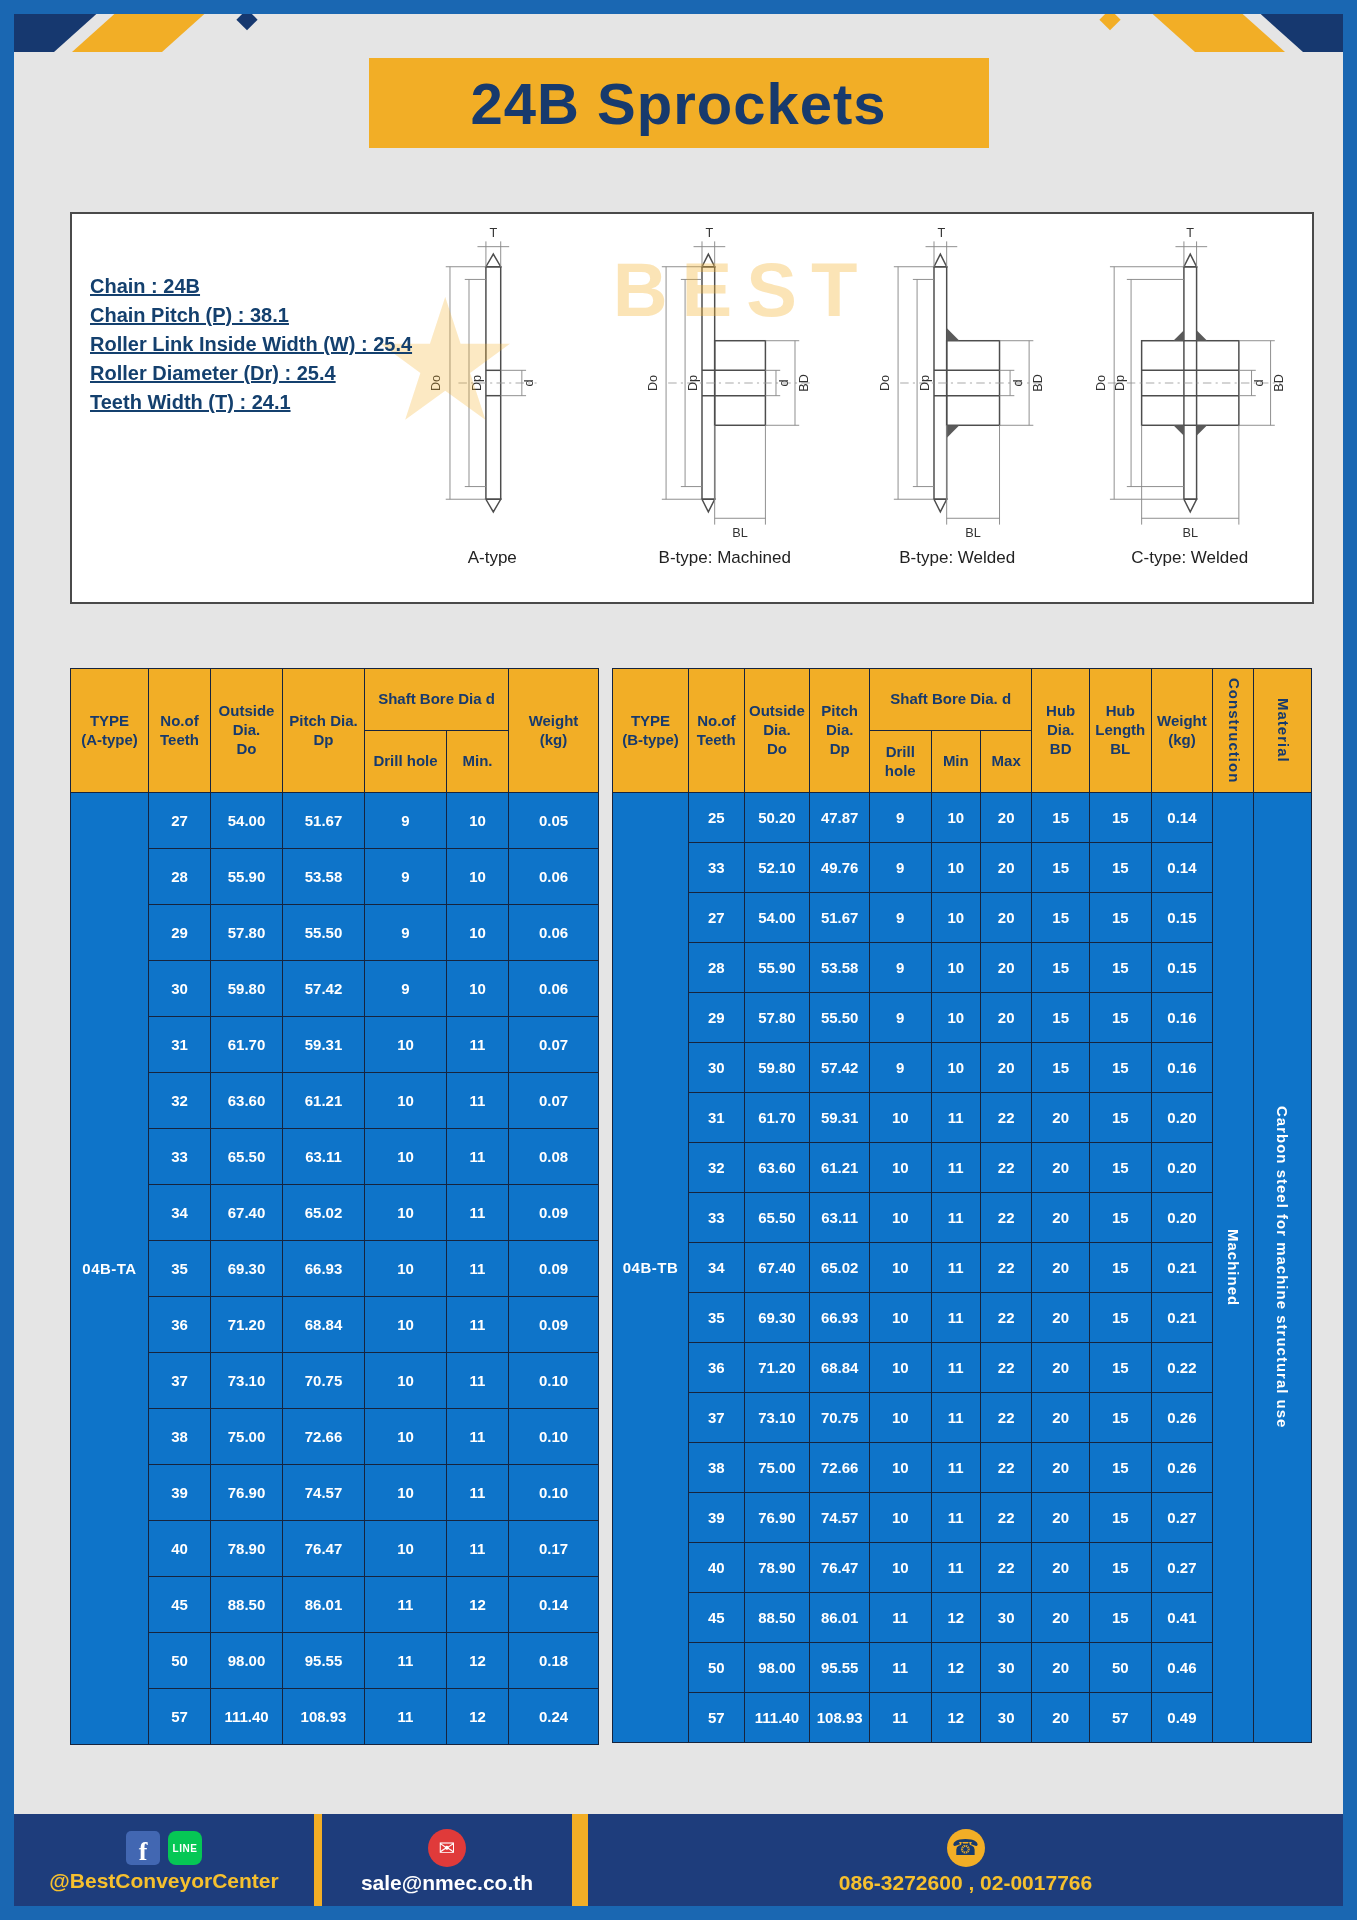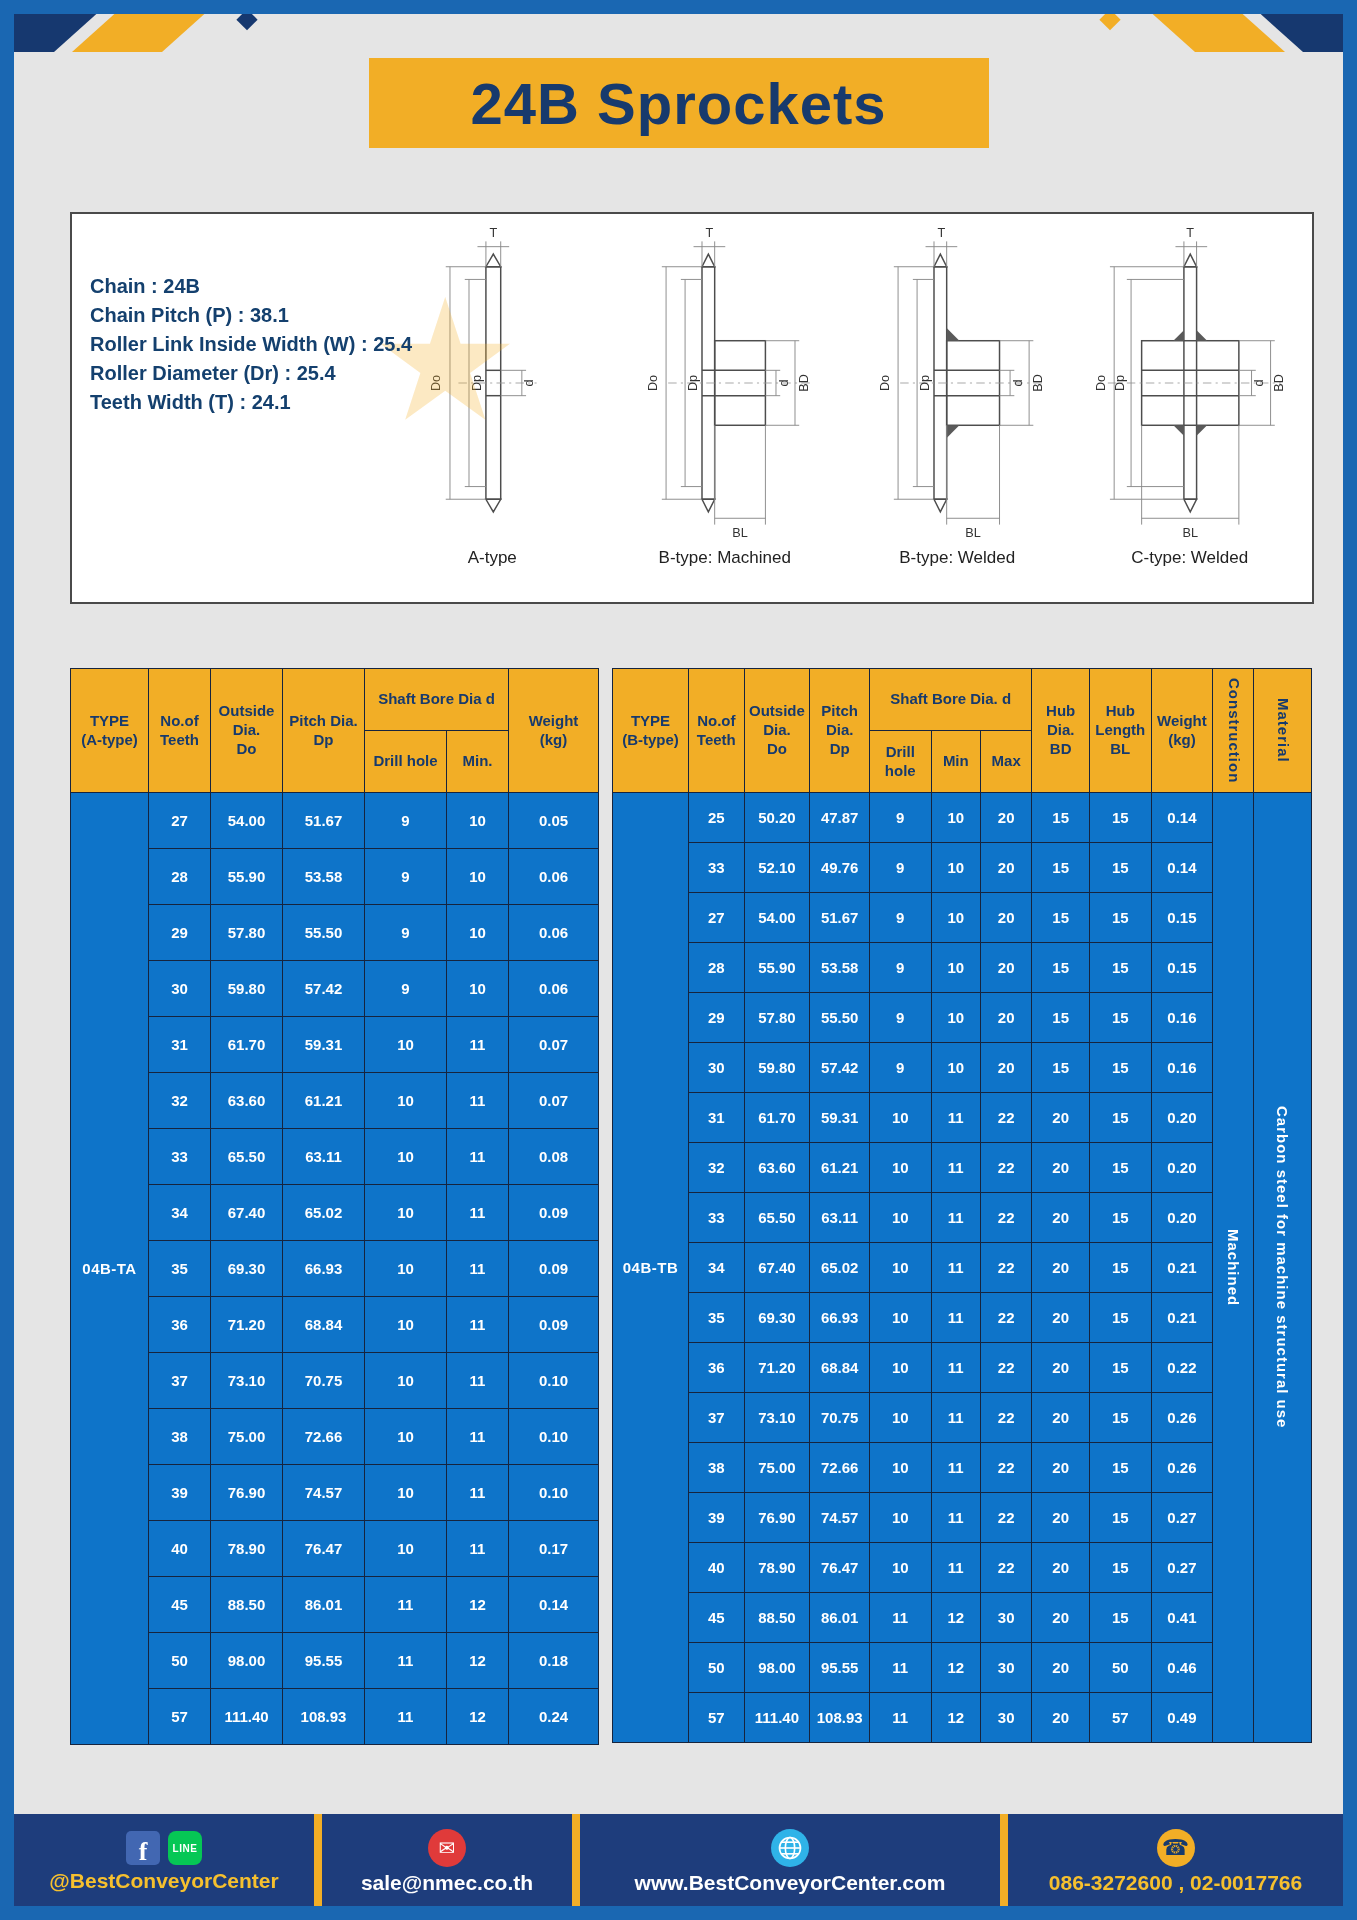--- a/index.html
+++ b/index.html
@@ -24,20 +24,21 @@
   }
   
   .spec-box {
     position:absolute; left:56px; top:198px; width:1244px; height:392px;
     background:#ffffff; border:2px solid #4a4a4a;
   }
   .spec-lines {
     position:absolute; left:18px; top:58px; z-index:4;
     color:#14406e; font-size:20px; font-weight:bold; line-height:29px;
     white-space:nowrap;
+    text-decoration:underline;
   }
   .drawings {
     position:absolute; right:6px; top:4px; width:930px; height:380px;
     display:flex; z-index:1;
   }
   .fig { flex:1; display:flex; flex-direction:column; align-items:center; }
   .fig svg { width:100%; height:330px; }
   .fig-caption { font-size:17px; color:#222; margin-bottom:8px; }
   .tech .ln  { stroke:#4d4d4d; stroke-width:1.4; fill:none; }
   .tech .dim { stroke:#8a8a8a; stroke-width:0.9; fill:none; }
@@ -118,20 +119,21 @@
     <polygon points="0,0 0,42 120,42" fill="#f2ae26"></polygon>
     <polygon points="0,18 0,42 58,42" fill="#16386f"></polygon>
   </svg>
 
   <div class="title-banner">24B Sprockets</div>
 
   <div class="spec-box">
 
     <div class="watermark">
       <span class="star">★</span>
+      <div>BEST</div>
     </div>
 
     <div class="spec-lines">
       <div>Chain : 24B</div>
       <div>Chain Pitch (P) : 38.1</div>
       <div>Roller Link Inside Width (W) : 25.4</div>
       <div>Roller Diameter (Dr) : 25.4</div>
       <div>Teeth Width (T) : 24.1</div>
     </div>
 
@@ -744,34 +746,20 @@
           </span>
       </div>
       <div class="f-label gold-text">@BestConveyorCenter</div>
     </div>
     <div class="f-divider"></div>
     <div class="f-sec f-sec-2">
       <span class="icon-round icon-mail">✉</span>
       <div class="f-label white-text">sale@nmec.co.th</div>
     </div>
     <div class="f-divider"></div>
-    <div class="f-sec f-sec-3">
-      <span class="icon-round icon-globe">
-        <svg viewBox="0 0 24 24" width="28" height="28">
-          <g stroke="#ffffff" fill="none" stroke-width="1.4">
-            <circle cx="12" cy="12" r="9"></circle>
-            <ellipse cx="12" cy="12" rx="4" ry="9"></ellipse>
-            <line x1="3" y1="12" x2="21" y2="12"></line>
-            <line x1="4.4" y1="7" x2="19.6" y2="7"></line>
-            <line x1="4.4" y1="17" x2="19.6" y2="17"></line>
-          </g>
-        </svg>
-      </span>
-      <div class="f-label white-text">www.BestConveyorCenter.com</div>
-    </div>
     <div class="f-divider"></div>
     <div class="f-sec f-sec-4">
       <span class="icon-round icon-phone">☎</span>
       <div class="f-label gold-text">086-3272600 , 02-0017766</div>
     </div>
   </div>
 
 </div>
 
 </body></html>

